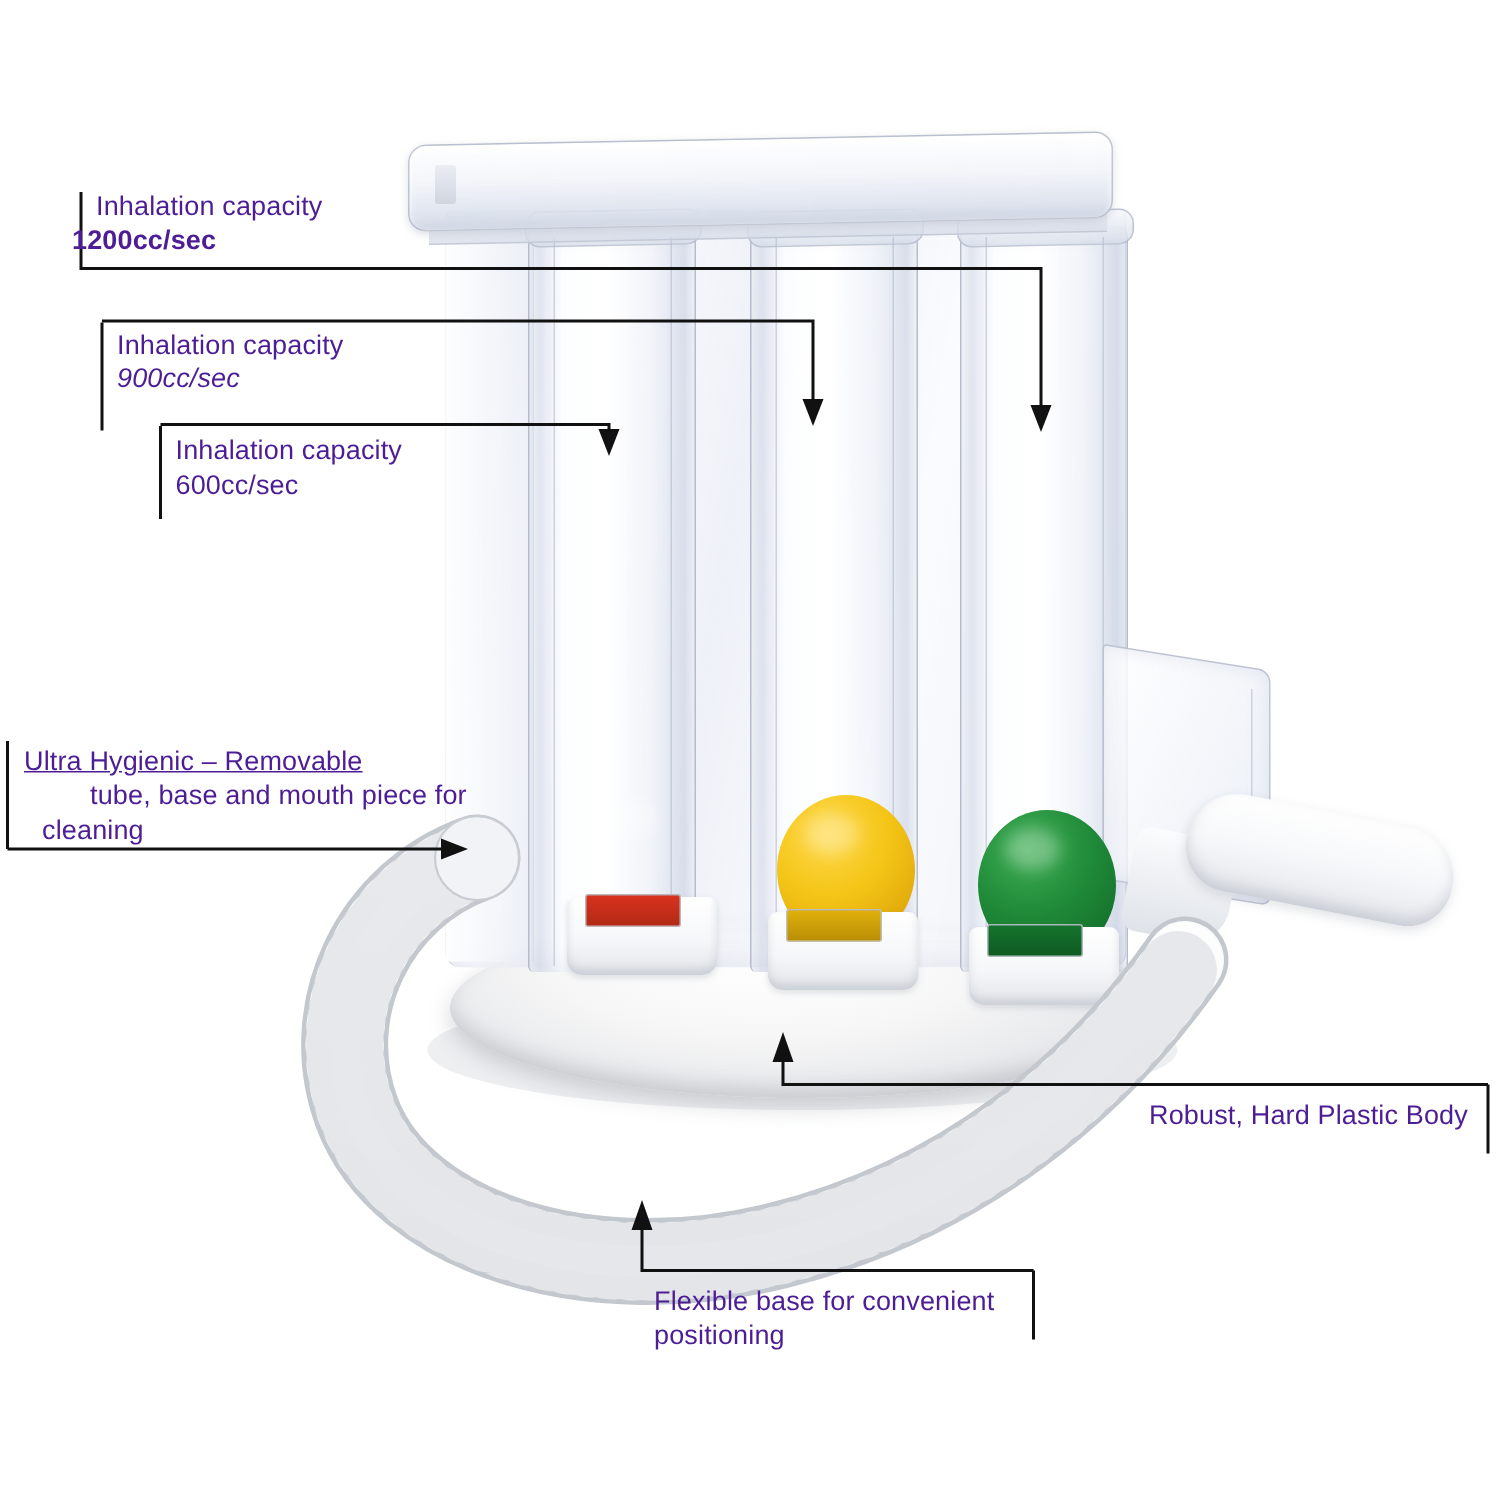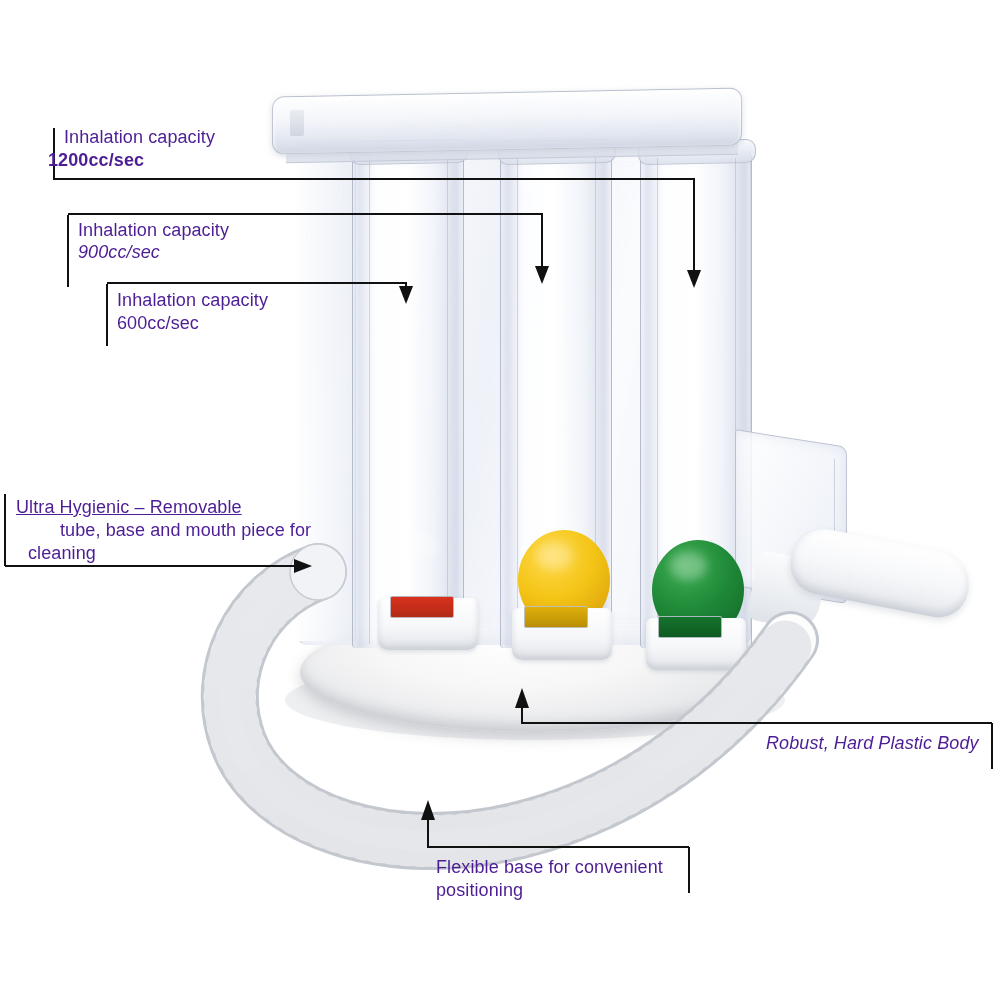--- a/index.html
+++ b/index.html
@@ -285,21 +285,21 @@
     <div class="txt" style="left:16px;top:518px;margin-left:44px;">tube, base and mouth piece for</div>
     <div class="txt" style="left:16px;top:541px;margin-left:12px;">cleaning</div>
     <svg class="leader" style="left:0;top:0;width:1000px;height:1000px">
       <path d="M 5 566 L 296 566" stroke="#111" stroke-width="2" fill="none"></path>
       <path d="M 312 566 L 294 559 L 294 573 Z" fill="#111"></path>
     </svg>
   </div>
 
   <div class="callout">
     <div class="vbar" style="left:991px;top:723px;height:46px;"></div>
-    <div class="txt" style="left:766px;top:731px;font-style:italic;">Robust, Hard Plastic Body</div>
+    <div class="txt" style="left:766px;top:731px;">Robust, Hard Plastic Body</div>
     <svg class="leader" style="left:0;top:0;width:1000px;height:1000px">
       <path d="M 992 723 L 522 723 L 522 706" stroke="#111" stroke-width="2" fill="none"></path>
       <path d="M 522 688 L 515 708 L 529 708 Z" fill="#111"></path>
     </svg>
   </div>
 
   <div class="callout">
     <div class="vbar" style="left:688px;top:847px;height:46px;"></div>
     <div class="txt" style="left:436px;top:855px;">Flexible base for convenient</div>
     <div class="txt" style="left:436px;top:878px;">positioning</div>

